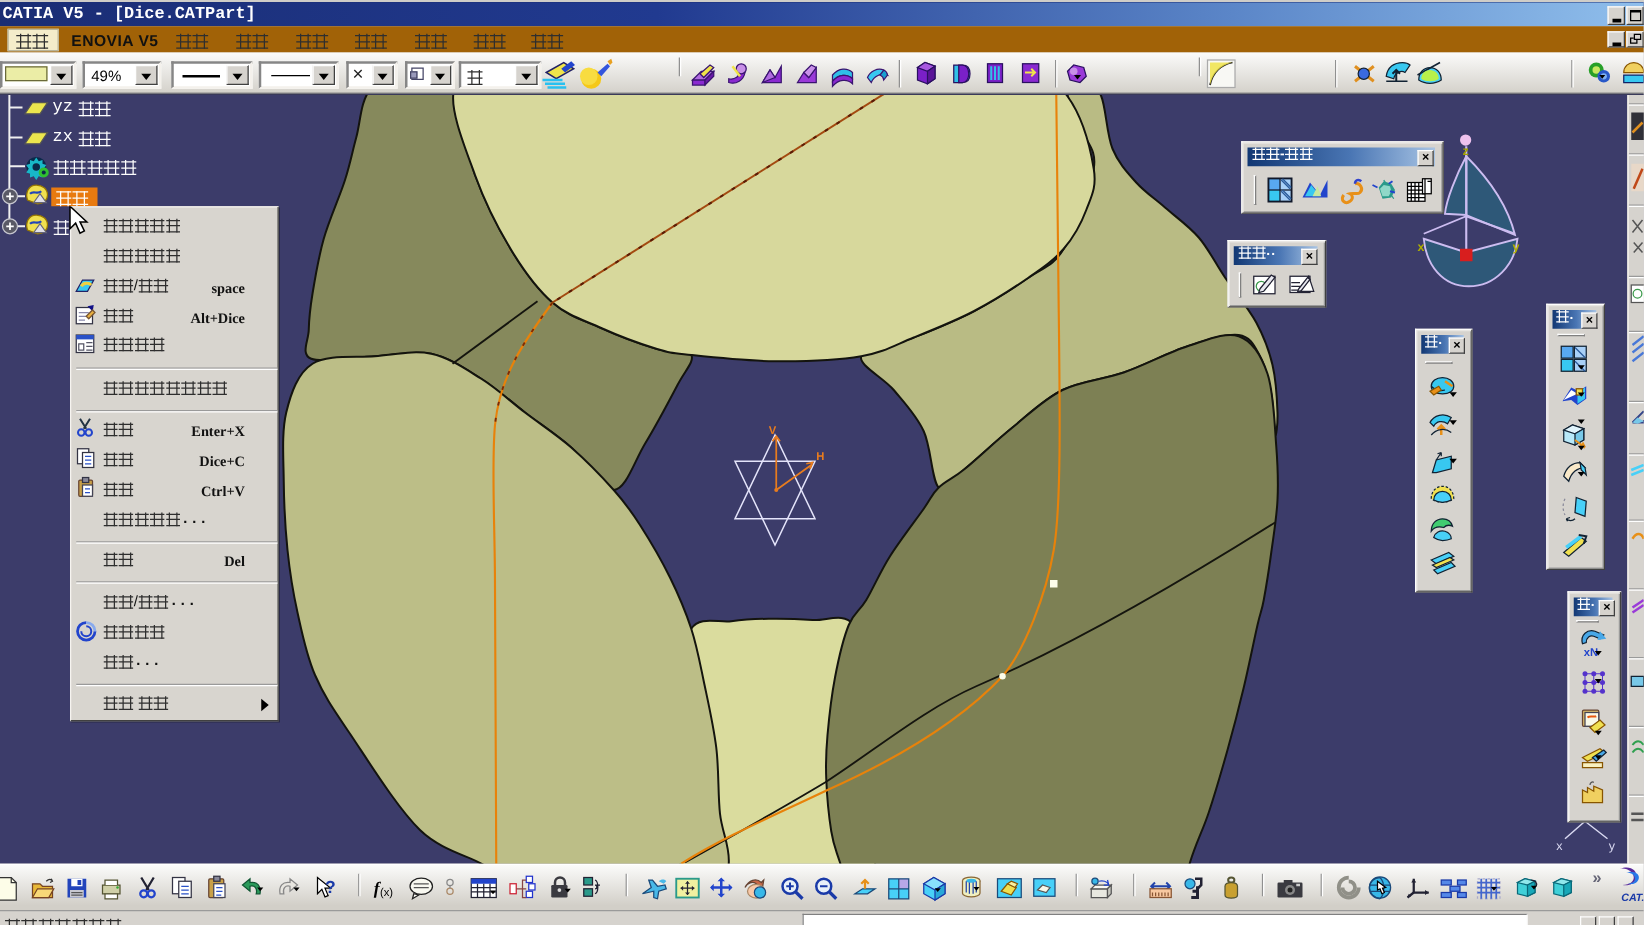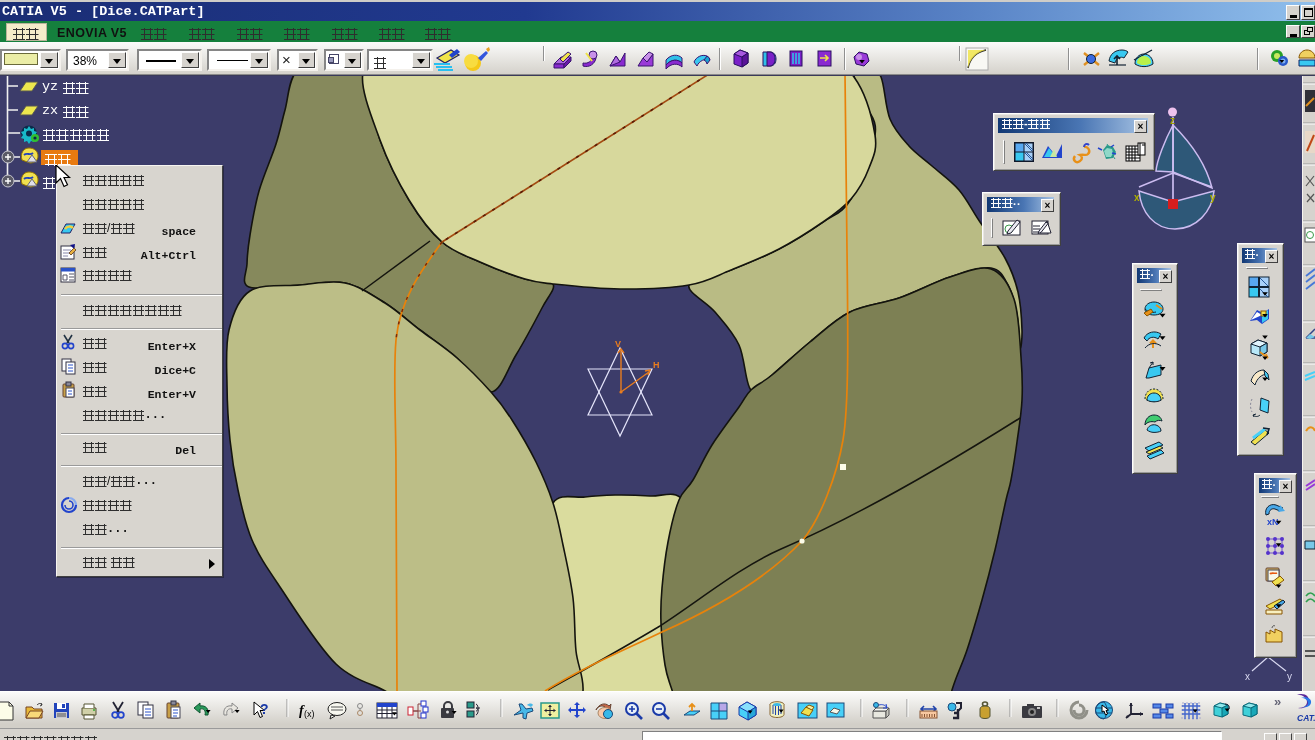--- a/index.html
+++ b/index.html
@@ -20,21 +20,21 @@
 background-position:0 .5px,0 4.5px,0 8.6px,2.5px 0,7.5px 0}
 .dk{--k:#2e2e2e}.wh{--k:#fdfdfd}
 .btn3{background:#d6d3ce;border:1px solid;border-color:#fdfdfd #404040 #404040 #fdfdfd}
 .combo{position:absolute;top:7px;height:22px;background:#fff;border:2px solid;border-color:#868686 #f4f1ec #f4f1ec #868686}
 .cbtn{position:absolute;right:1px;top:1px;width:20px;height:16px;background:#d6d3ce;border:1px solid;border-color:#fdfdfd #404040 #404040 #fdfdfd}
 .arr{position:absolute;left:6px;top:6px;width:0;height:0;border:4px solid transparent;border-top:5px solid #000;border-bottom:none}
 .tb{position:absolute;background:#d6d3ce;border:1px solid;border-color:#fdfdfd #404040 #404040 #fdfdfd;box-shadow:inset 1px 1px 0 #e8e6e2,inset -1px -1px 0 #9a9a9a}
 .tbt{position:absolute;left:4px;top:4px;right:4px;height:15px;background:linear-gradient(90deg,#123874,#4a76b4 55%,#a8c4e4);color:#fff;font-weight:bold;font-size:11px;line-height:15px;padding-left:3px}
 .tbx{position:absolute;top:1px;width:13px;height:13px;background:#d6d3ce;border:1px solid;border-color:#fdfdfd #404040 #404040 #fdfdfd;color:#000;font-size:10px;line-height:11px;text-align:center;font-weight:bold}
 .grip{background:#d6d3ce;border:1px solid;border-color:#fdfdfd #808080 #808080 #fdfdfd}
-.msc{position:absolute;right:26px;top:5px;font-family:Liberation Mono, monospace;font-size:11.5px;font-weight:bold;color:#111}
+.msc{position:absolute;right:26px;top:5px;font-family:Liberation Serif, serif;font-size:11.5px;font-weight:bold;color:#111}
 .sep{height:2px;margin:3px 2px;border-top:1px solid #9a9a9a;border-bottom:1px solid #fff}
 </style></head><body>
 <div id="app">
 
 <svg class="abs" id="vp" style="left:0;top:76px" width="1302" height="615" viewBox="0 76 1302 615">
 <rect x="0" y="76" width="1302" height="615" fill="#3c3c6a"></rect>
 <g stroke="#14140e" stroke-width="1.6" fill="none">
 <path fill="#86895c" d="M296.0,72.0C288.5,80.7 288.3,98.0 285.0,110.0C281.7,122.0 280.3,130.5 276.0,144.0C271.7,157.5 263.3,175.8 259.0,191.0C254.7,206.2 252.0,222.8 250.0,235.0C248.0,247.2 247.2,255.3 247.0,264.0C246.8,272.7 240.2,283.5 249.0,287.0C257.8,290.5 284.0,285.7 300.0,285.0C316.0,284.3 330.8,280.0 345.0,283.0C359.2,286.0 372.5,295.2 385.0,303.0C397.5,310.8 408.0,320.8 420.0,330.0C432.0,339.2 445.2,347.7 457.0,358.0C468.8,368.3 481.2,392.5 491.0,392.0C500.8,391.5 507.5,369.0 516.0,355.0C524.5,341.0 535.8,319.8 542.0,308.0C548.2,296.2 555.8,288.8 553.0,284.0C550.2,279.2 537.2,282.7 525.0,279.0C512.8,275.3 493.8,268.2 480.0,262.0C466.2,255.8 453.8,252.3 442.0,242.0C430.2,231.7 419.3,217.0 409.0,200.0C398.7,183.0 387.7,161.3 380.0,140.0C372.3,118.7 371.3,85.7 363.0,72.0C354.7,58.3 341.2,58.0 330.0,58.0C318.8,58.0 303.5,63.3 296.0,72.0Z"></path>
 <path fill="#b9bb84" d="M854.0,75.0C853.7,81.2 862.5,95.0 866.0,105.0C869.5,115.0 877.5,119.3 875.0,135.0C872.5,150.7 859.7,184.5 851.0,199.0C842.3,213.5 835.0,213.7 823.0,222.0C811.0,230.3 794.3,241.0 779.0,249.0C763.7,257.0 746.0,264.0 731.0,270.0C716.0,276.0 691.7,278.0 689.0,285.0C686.3,292.0 706.7,302.0 715.0,312.0C723.3,322.0 733.0,332.0 739.0,345.0C745.0,358.0 745.5,385.0 751.0,390.0C756.5,395.0 762.2,383.0 772.0,375.0C781.8,367.0 797.0,352.5 810.0,342.0C823.0,331.5 835.2,319.3 850.0,312.0C864.8,304.7 882.3,303.8 899.0,298.0C915.7,292.2 934.7,282.0 950.0,277.0C965.3,272.0 981.3,266.7 991.0,268.0C1000.7,269.3 1003.7,277.2 1008.0,285.0C1012.3,292.8 1015.0,304.5 1017.0,315.0C1019.0,325.5 1019.2,345.5 1020.0,348.0C1020.8,350.5 1022.3,339.3 1022.0,330.0C1021.7,320.7 1020.8,304.0 1018.0,292.0C1015.2,280.0 1011.3,269.7 1005.0,258.0C998.7,246.3 987.7,233.3 980.0,222.0C972.3,210.7 967.0,199.3 959.0,190.0C951.0,180.7 940.3,173.3 932.0,166.0C923.7,158.7 916.0,153.8 909.0,146.0C902.0,138.2 894.7,130.5 890.0,119.0C885.3,107.5 884.7,85.5 881.0,77.0C877.3,68.5 872.5,68.3 868.0,68.0C863.5,67.7 854.3,68.8 854.0,75.0Z"></path>
 <path fill="#dadc9e" d="M553.0,503.0C559.5,492.5 574.7,498.3 585.0,497.0C595.3,495.7 604.2,495.2 615.0,495.0C625.8,494.8 638.7,495.2 650.0,496.0C661.3,496.8 674.7,489.3 683.0,500.0C691.3,510.7 696.3,540.0 700.0,560.0C703.7,580.0 705.0,600.0 705.0,620.0C705.0,640.0 702.5,659.2 700.0,680.0C697.5,700.8 713.3,733.3 690.0,745.0C666.7,756.7 584.2,767.5 560.0,750.0C535.8,732.5 547.3,671.7 545.0,640.0C542.7,608.3 544.7,582.8 546.0,560.0C547.3,537.2 546.5,513.5 553.0,503.0Z"></path>
@@ -93,21 +93,21 @@
 <span style="color:#fff;font-family:'Liberation Mono',monospace;font-weight:bold;font-size:13.5px;position:absolute;left:2px;top:2px">CATIA V5 - [Dice.CATPart]</span>
 <div class="abs btn3" style="left:1286px;top:3px;width:14px;height:15px">
           <div class="abs" style="left:3px;top:9px;width:7px;height:2.5px;background:#000"></div>
         </div>
 <div class="abs btn3" style="left:1301px;top:3px;width:14px;height:15px">
           <div class="abs" style="left:2px;top:2px;width:9px;height:9px;border:1.5px solid #000;border-top-width:2.5px"></div>
         </div>
 </div>
 </div>
 
-<div class="abs" style="left:0;top:21px;width:1315px;height:21px;background:#15803d">
+<div class="abs" style="left:0;top:21px;width:1315px;height:21px;background:#a16207">
 <div class="abs" style="left:6px;top:2px;width:41px;height:18px;background:#f4ecca;border:1px solid #b8b49a"></div>
 <div class="abs" style="left:12px;top:5px"><b class="c c13 dk"></b><b class="c c13 dk"></b></div>
 <span class="abs" style="left:57px;top:5px;font-size:12.5px;color:#111;font-weight:bold;letter-spacing:.4px">ENOVIA V5</span>
 <div class="abs" style="left:140px;top:5px"><b class="c c13 dk"></b><b class="c c13 dk"></b></div>
 <div class="abs" style="left:188px;top:5px"><b class="c c13 dk"></b><b class="c c13 dk"></b></div>
 <div class="abs" style="left:236px;top:5px"><b class="c c13 dk"></b><b class="c c13 dk"></b></div>
 <div class="abs" style="left:283px;top:5px"><b class="c c13 dk"></b><b class="c c13 dk"></b></div>
 <div class="abs" style="left:331px;top:5px"><b class="c c13 dk"></b><b class="c c13 dk"></b></div>
 <div class="abs" style="left:378px;top:5px"><b class="c c13 dk"></b><b class="c c13 dk"></b></div>
 <div class="abs" style="left:424px;top:5px"><b class="c c13 dk"></b><b class="c c13 dk"></b></div>
@@ -121,21 +121,21 @@
 </div>
 
 <div class="abs" id="ttb" style="left:0;top:42px;width:1315px;height:34px;background:linear-gradient(180deg,#fbfbfa,#d2cfc8)">
 <div class="combo" style="left:0;width:61px">
         <div style="position:absolute;left:2px;top:2px;width:34px;height:12px;background:#ebeda6;border:1px solid #6a6a3a"></div>
         <div class="cbtn" style="width:18px">
           <i class="arr" style="left:4px"></i>
         </div>
       </div>
 <div class="combo" style="left:66px;width:63px">
-        <span style="position:absolute;left:5px;top:3px;font-size:12px;color:#000">38%</span>
+        <span style="position:absolute;left:5px;top:3px;font-size:12px;color:#000">49%</span>
         <div class="cbtn" style="width:18px">
           <i class="arr" style="left:4px"></i>
         </div>
       </div>
 <div class="combo" style="left:137px;width:65px">
         <div style="position:absolute;left:7px;top:9px;width:30px;height:2px;background:#000"></div>
         <div class="cbtn" style="width:18px">
           <i class="arr" style="left:4px"></i>
         </div>
       </div>
@@ -323,31 +323,31 @@
 <div class="abs" style="left:44px;top:75.5px"><b class="c c13 wh"></b><b class="c c13 wh"></b></div>
 <div class="abs" style="left:42px;top:99px"><b class="c c13 wh"></b></div>
 </div>
 
 <div class="abs" id="ctx" style="left:56px;top:165px;width:167px;height:412px;background:#d8d5cf;border:1px solid;border-color:#f6f4f0 #404040 #404040 #f6f4f0;box-shadow:1px 1px 0 #00000055;font-size:12px;color:#111">
 <div class="abs" style="left:25px;top:9px"><b class="c c12 dk"></b><b class="c c12 dk"></b><b class="c c12 dk"></b><b class="c c12 dk"></b><b class="c c12 dk"></b></div>
 <div class="abs" style="left:25px;top:33px"><b class="c c12 dk"></b><b class="c c12 dk"></b><b class="c c12 dk"></b><b class="c c12 dk"></b><b class="c c12 dk"></b></div>
 <div class="abs" style="left:25px;top:57px"><b class="c c12 dk"></b><b class="c c12 dk"></b><span style="font-size:12px;position:relative;top:-2px">/</span><b class="c c12 dk"></b><b class="c c12 dk"></b></div>
       <span class="abs msc" style="top:59px">space</span>
 <div class="abs" style="left:25px;top:81px"><b class="c c12 dk"></b><b class="c c12 dk"></b></div>
-      <span class="abs msc" style="top:83px">Alt+Ctrl</span>
+      <span class="abs msc" style="top:83px">Alt+Dice</span>
 <div class="abs" style="left:25px;top:104px"><b class="c c12 dk"></b><b class="c c12 dk"></b><b class="c c12 dk"></b><b class="c c12 dk"></b></div>
 <div class="abs sep" style="left:2px;top:125px;width:161px"></div>
 <div class="abs" style="left:25px;top:139px"><b class="c c12 dk"></b><b class="c c12 dk"></b><b class="c c12 dk"></b><b class="c c12 dk"></b><b class="c c12 dk"></b><b class="c c12 dk"></b><b class="c c12 dk"></b><b class="c c12 dk"></b></div>
 <div class="abs sep" style="left:2px;top:159px;width:161px"></div>
 <div class="abs" style="left:25px;top:172px"><b class="c c12 dk"></b><b class="c c12 dk"></b></div>
       <span class="abs msc" style="top:174px">Enter+X</span>
 <div class="abs" style="left:25px;top:196px"><b class="c c12 dk"></b><b class="c c12 dk"></b></div>
       <span class="abs msc" style="top:198px">Dice+C</span>
 <div class="abs" style="left:25px;top:220px"><b class="c c12 dk"></b><b class="c c12 dk"></b></div>
-      <span class="abs msc" style="top:222px">Enter+V</span>
+      <span class="abs msc" style="top:222px">Ctrl+V</span>
 <div class="abs" style="left:25px;top:244px"><b class="c c12 dk"></b><b class="c c12 dk"></b><b class="c c12 dk"></b><b class="c c12 dk"></b><b class="c c12 dk"></b><span style="font-family:'Liberation Mono',monospace;font-weight:bold;position:relative;top:-3px">...</span></div>
 <div class="abs sep" style="left:2px;top:264px;width:161px"></div>
 <div class="abs" style="left:25px;top:276px"><b class="c c12 dk"></b><b class="c c12 dk"></b></div>
       <span class="abs msc" style="top:278px">Del</span>
 <div class="abs sep" style="left:2px;top:296px;width:161px"></div>
 <div class="abs" style="left:25px;top:310px"><b class="c c12 dk"></b><b class="c c12 dk"></b><span style="font-size:12px;position:relative;top:-2px">/</span><b class="c c12 dk"></b><b class="c c12 dk"></b><span style="font-family:'Liberation Mono',monospace;font-weight:bold;position:relative;top:-3px">...</span></div>
 <div class="abs" style="left:25px;top:334px"><b class="c c12 dk"></b><b class="c c12 dk"></b><b class="c c12 dk"></b><b class="c c12 dk"></b></div>
 <div class="abs" style="left:25px;top:358px"><b class="c c12 dk"></b><b class="c c12 dk"></b><span style="font-family:'Liberation Mono',monospace;font-weight:bold;position:relative;top:-3px">...</span></div>
 <div class="abs sep" style="left:2px;top:378px;width:161px"></div>
 <div class="abs" style="left:25px;top:391px"><b class="c c12 dk"></b><b class="c c12 dk"></b>&nbsp;<b class="c c12 dk"></b><b class="c c12 dk"></b></div>

